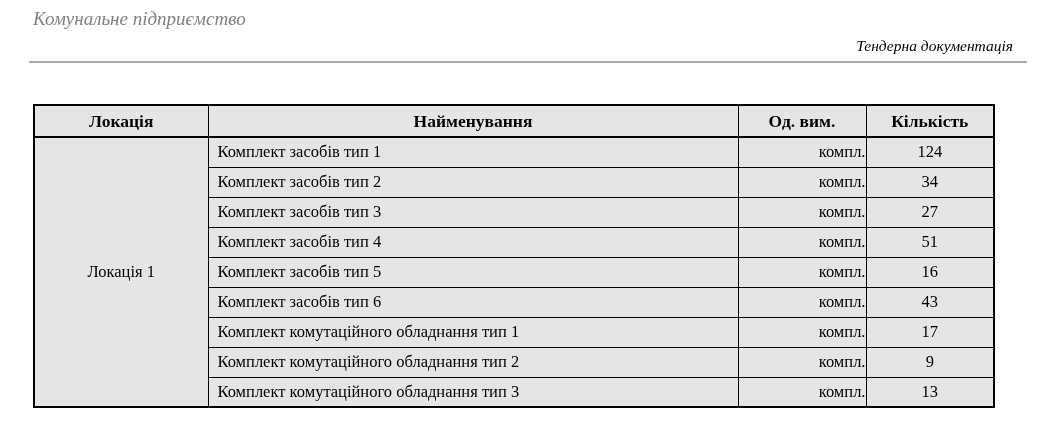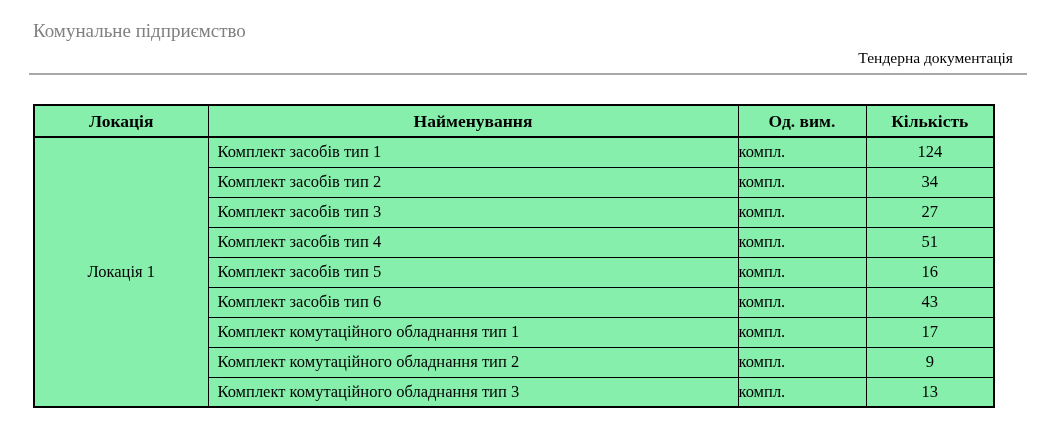--- a/index.html
+++ b/index.html
@@ -7,23 +7,24 @@
     width: 1044px; height: 424px;
     background: #ffffff;
     font-family: "Liberation Serif", "DejaVu Serif", serif;
     overflow: hidden;
   }
   .page { position: relative; width: 1044px; height: 424px; background: #ffffff; }
 
   
   .doc-header {
     position: absolute;
-    left: 29px; top: 16px;
+    left: 29px; top: 4px;
     width: 998px; height: 59px;
     border-bottom: 2px solid #a9a9a9;
+    font-style: italic;
   }
   .org-block {
     position: absolute; left: 4px; top: 2px;
     color: #808080;
     font-size: 19px;
     line-height: 26px;
   }
   .doc-label {
     position: absolute; right: 14px; bottom: 6px;
     color: #000000;
@@ -39,39 +40,39 @@
     table-layout: fixed;
     color: #000000;
   }
   table.tender col.c-loc  { width: 174px; }
   table.tender col.c-name { width: 530px; }
   table.tender col.c-unit { width: 128px; }
   table.tender col.c-qty  { width: 128px; }
 
   table.tender th, table.tender td {
     border: 1px solid #000000;
-    background: #86efac;
+    background: #e5e5e5;
     overflow: hidden;
     white-space: nowrap;
     margin-top: 36px;
   }
   table.tender { border: 2px solid #000000; }
   table.tender th {
     border-bottom: 2px solid #000000;
     font-weight: bold;
     font-size: 17.5px;
     text-align: center;
     height: 32px;
     padding: 2px 4px;
   }
   table.tender td { height: 30px; font-size: 16.5px; }
 
   td.loc-cell  { text-align: center; vertical-align: middle; font-size: 16.5px; }
   td.name-cell { text-align: left; padding-left: 9px; padding-right: 4px; }
-  td.unit-cell { text-align: left; }
+  td.unit-cell { text-align: right; }
   td.qty-cell  { text-align: center; font-size: 17px; }
 </style>
 </head>
 <body>
 
 <div class="page">
 
   <div class="doc-header">
     <div class="org-block">
       <div>Комунальне підприємство</div>

